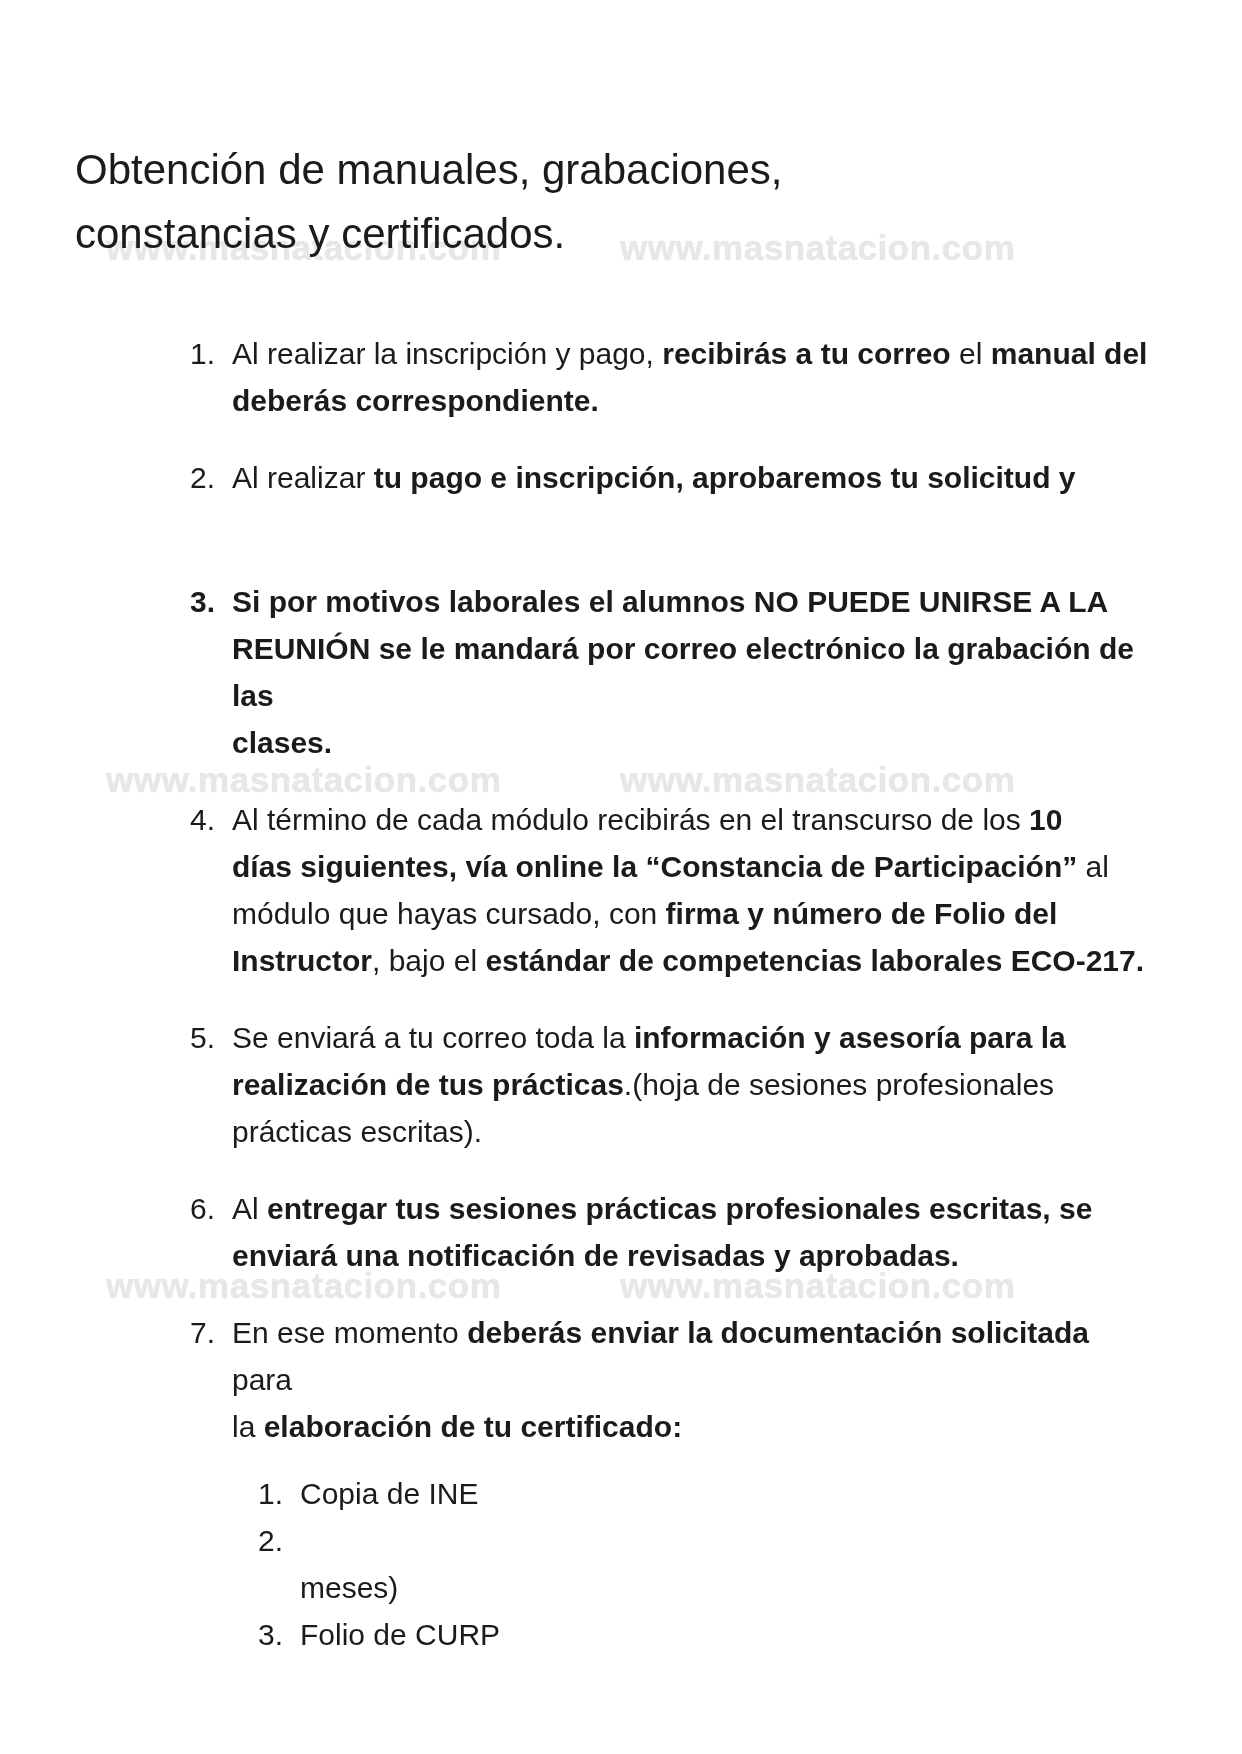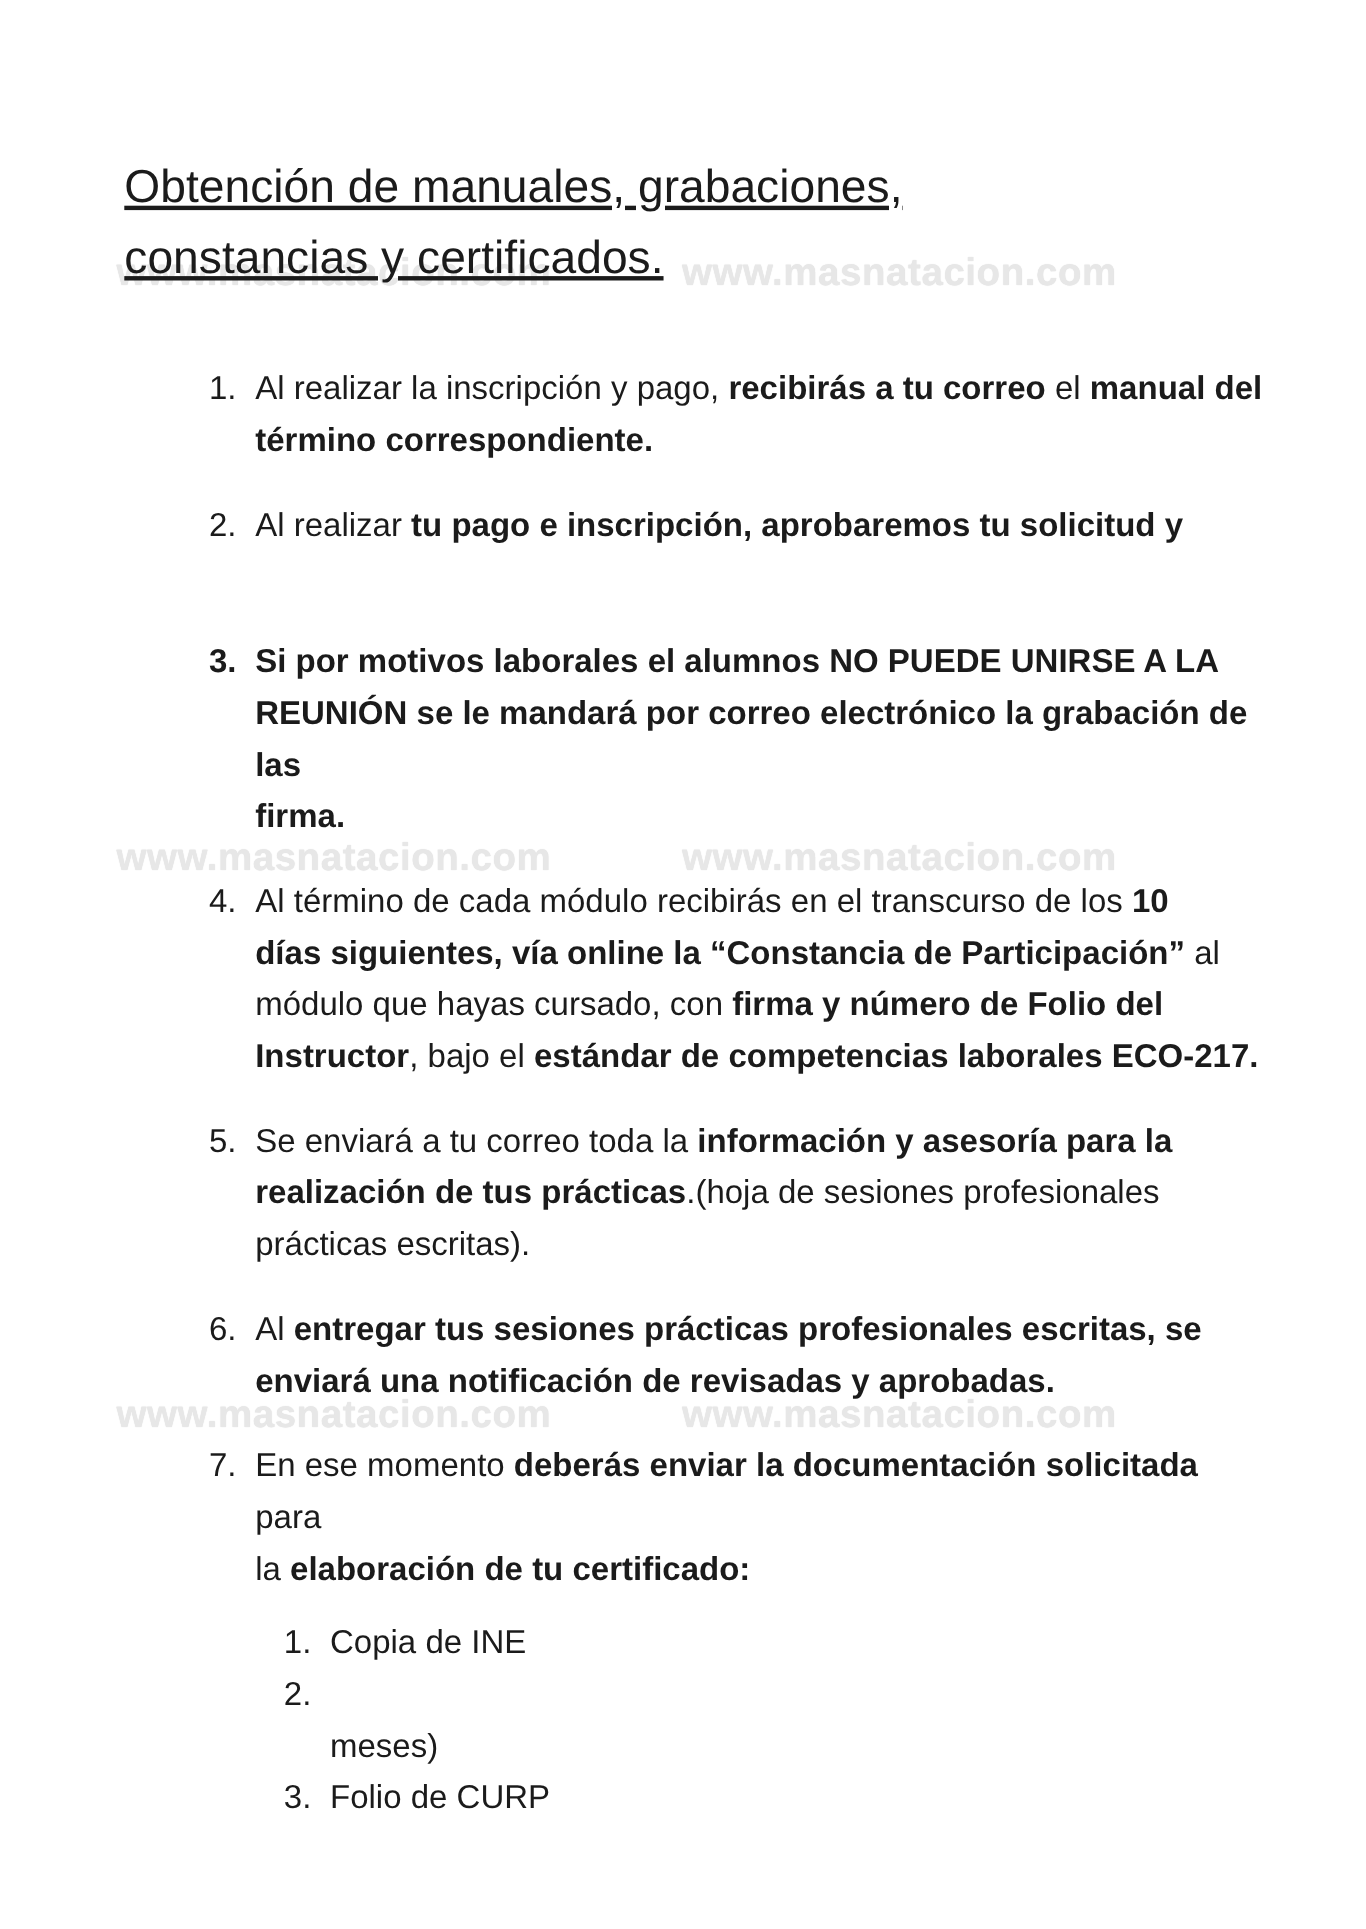--- a/index.html
+++ b/index.html
@@ -31,26 +31,25 @@
   .wm-r2l { top: 760px; left: 106px; }
   .wm-r2r { top: 760px; left: 620px; }
   .wm-r3l { top: 1266px; left: 106px; }
   .wm-r3r { top: 1266px; left: 620px; }
 
   .content {
     position: relative;
     z-index: 1;
   }
   .doc-title {
-    margin: 138px 120px 0 113px;
+    margin: 138px 120px 0 75px;
     font-size: 42px;
     line-height: 64px;
     font-weight: 400;
     color: #1b1b1b;
-    text-decoration: underline;
   }
   .doc-list {
     margin: 64px 0 0 190px;
     width: 960px;
     font-size: 30px;
     line-height: 47px;
     color: #1b1b1b;
   }
   .item {
     display: flex;
@@ -85,29 +84,29 @@
 <span class="wm wm-r3r" style="color: rgb(231, 231, 231);">www.masnatacion.com</span>
 
 <div class="content">
   <div class="doc-title">
     <div>Obtención de manuales, grabaciones,</div>
     <div>constancias y certificados.</div>
   </div>
   <div class="doc-list" id="doc-list">
       <div class="item">
         <span class="num">1.</span>
-        <span class="txt"><span>Al realizar la inscripción y pago, </span><span class="b">recibirás a tu correo</span><span> el </span><span class="b">manual del</span><br><span class="b">término correspondiente.</span></span>
+        <span class="txt"><span>Al realizar la inscripción y pago, </span><span class="b">recibirás a tu correo</span><span> el </span><span class="b">manual del</span><br><span class="b">deberás correspondiente.</span></span>
       </div>
       <div class="item">
         <span class="num">2.</span>
         <span class="txt"><span>Al realizar </span><span class="b">tu pago e inscripción, aprobaremos tu solicitud y</span><br><br></span>
       </div>
       <div class="item">
         <span class="num b">3.</span>
-        <span class="txt"><span class="b">Si por motivos laborales el alumnos NO PUEDE UNIRSE A LA</span><br><span class="b">REUNIÓN se le mandará por correo electrónico la grabación de las</span><br><span class="b">firma.</span></span>
+        <span class="txt"><span class="b">Si por motivos laborales el alumnos NO PUEDE UNIRSE A LA</span><br><span class="b">REUNIÓN se le mandará por correo electrónico la grabación de las</span><br><span class="b">clases.</span></span>
       </div>
       <div class="item">
         <span class="num">4.</span>
         <span class="txt"><span>Al término de cada módulo recibirás en el transcurso de los </span><span class="b">10</span><br><span class="b">días siguientes, vía online la “Constancia de Participación”</span><span> al</span><br><span>módulo que hayas cursado, con </span><span class="b">firma y número de Folio del</span><br><span class="b">Instructor</span><span>, bajo el </span><span class="b">estándar de competencias laborales ECO-217.</span></span>
       </div>
       <div class="item">
         <span class="num">5.</span>
         <span class="txt"><span>Se enviará a tu correo toda la </span><span class="b">información y asesoría para la</span><br><span class="b">realización de tus prácticas</span><span>.(hoja de sesiones profesionales</span><br><span>prácticas escritas).</span></span>
       </div>
       <div class="item">

